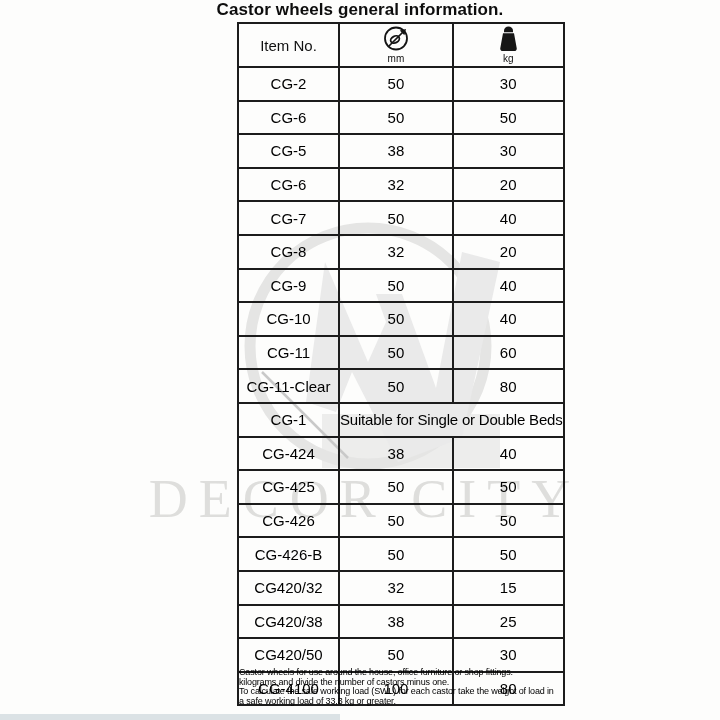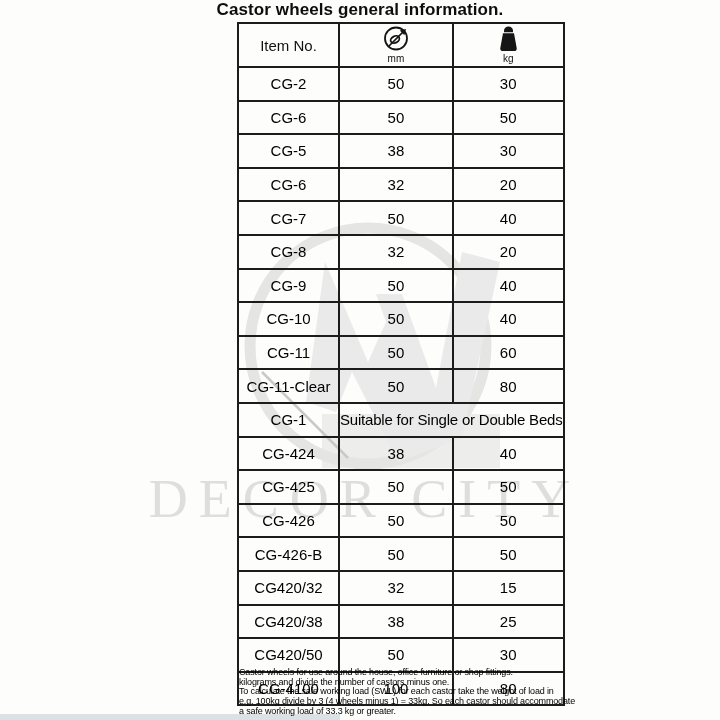--- a/index.html
+++ b/index.html
@@ -183,17 +183,16 @@
           <td>100</td>
           <td>80</td>
         </tr>
       </tbody>
   </table>
 
   <div class="footer">
       <div>Castor wheels for use around the house, office furniture or shop fittings.</div>
       <div>kilograms and divide the number of castors minus one.</div>
       <div>To calculate the safe working load (SWL) for each castor take the weight of load in</div>
-      <div>e.g. 100kg divide by 3 (4 wheels minus 1) = 33kg. So each castor should accommodate</div>
       <div>a safe working load of 33.3 kg or greater.</div>
     </div>
 
 </div>
 
 </body></html>

